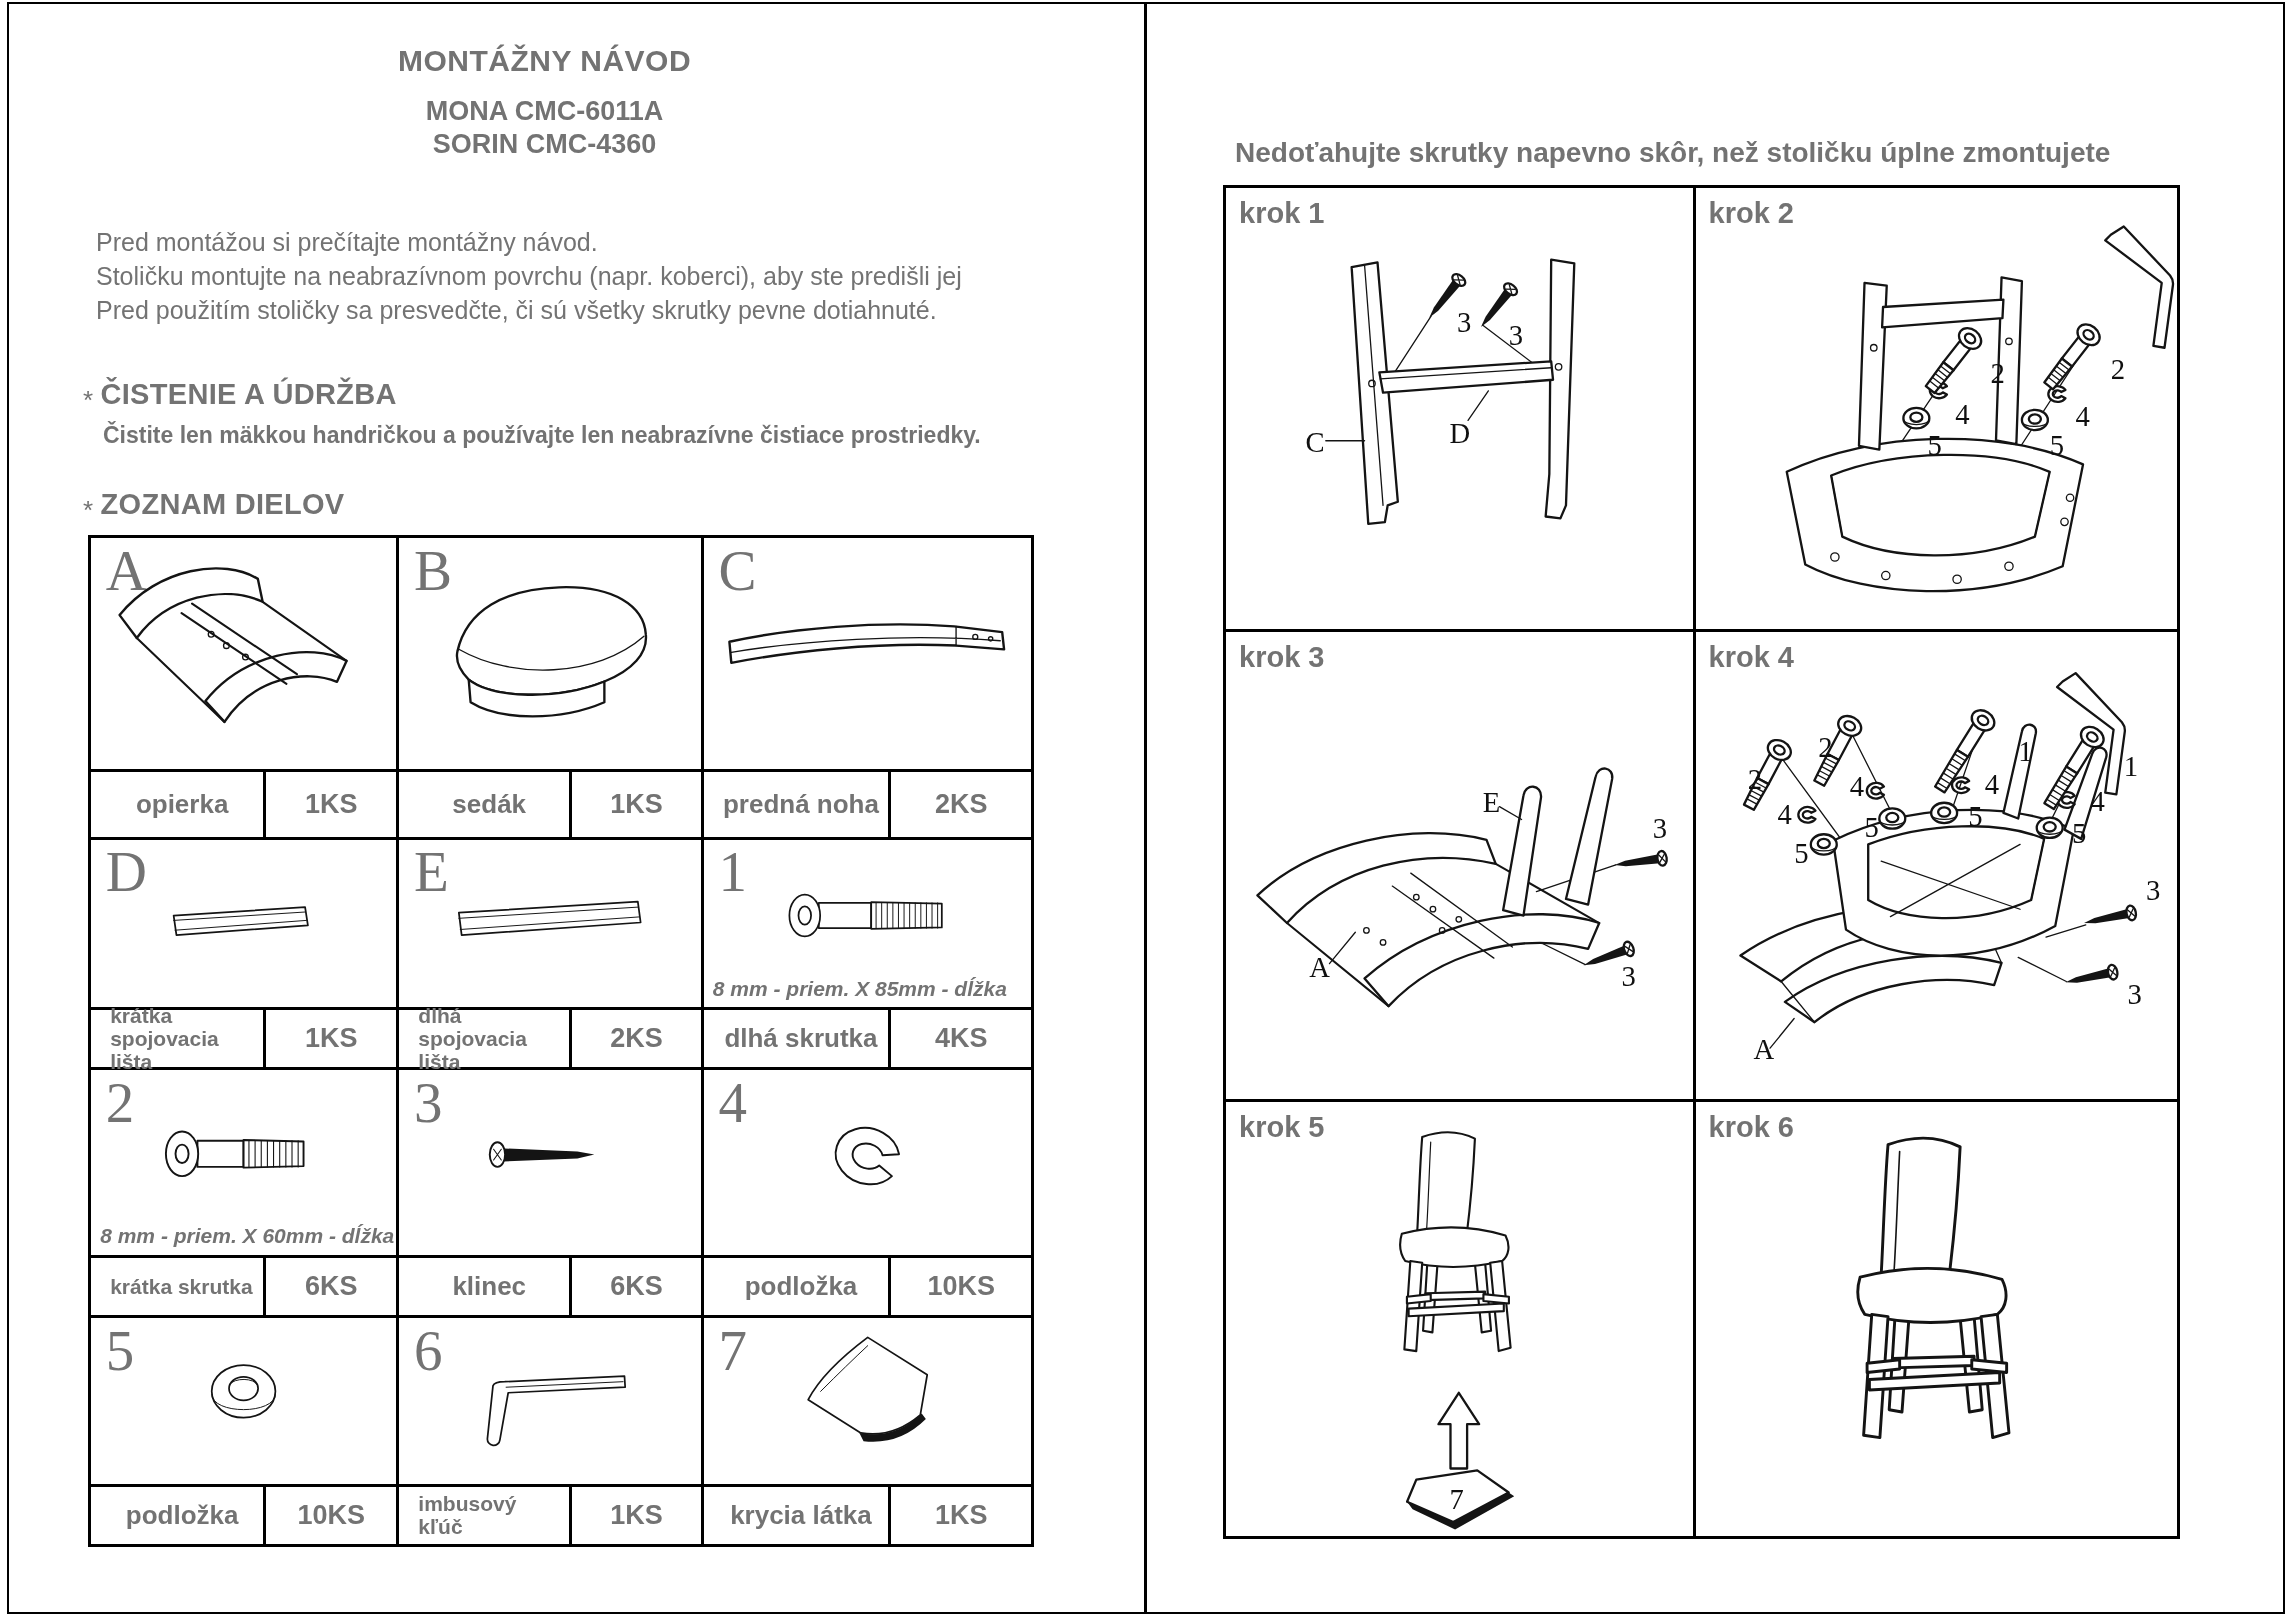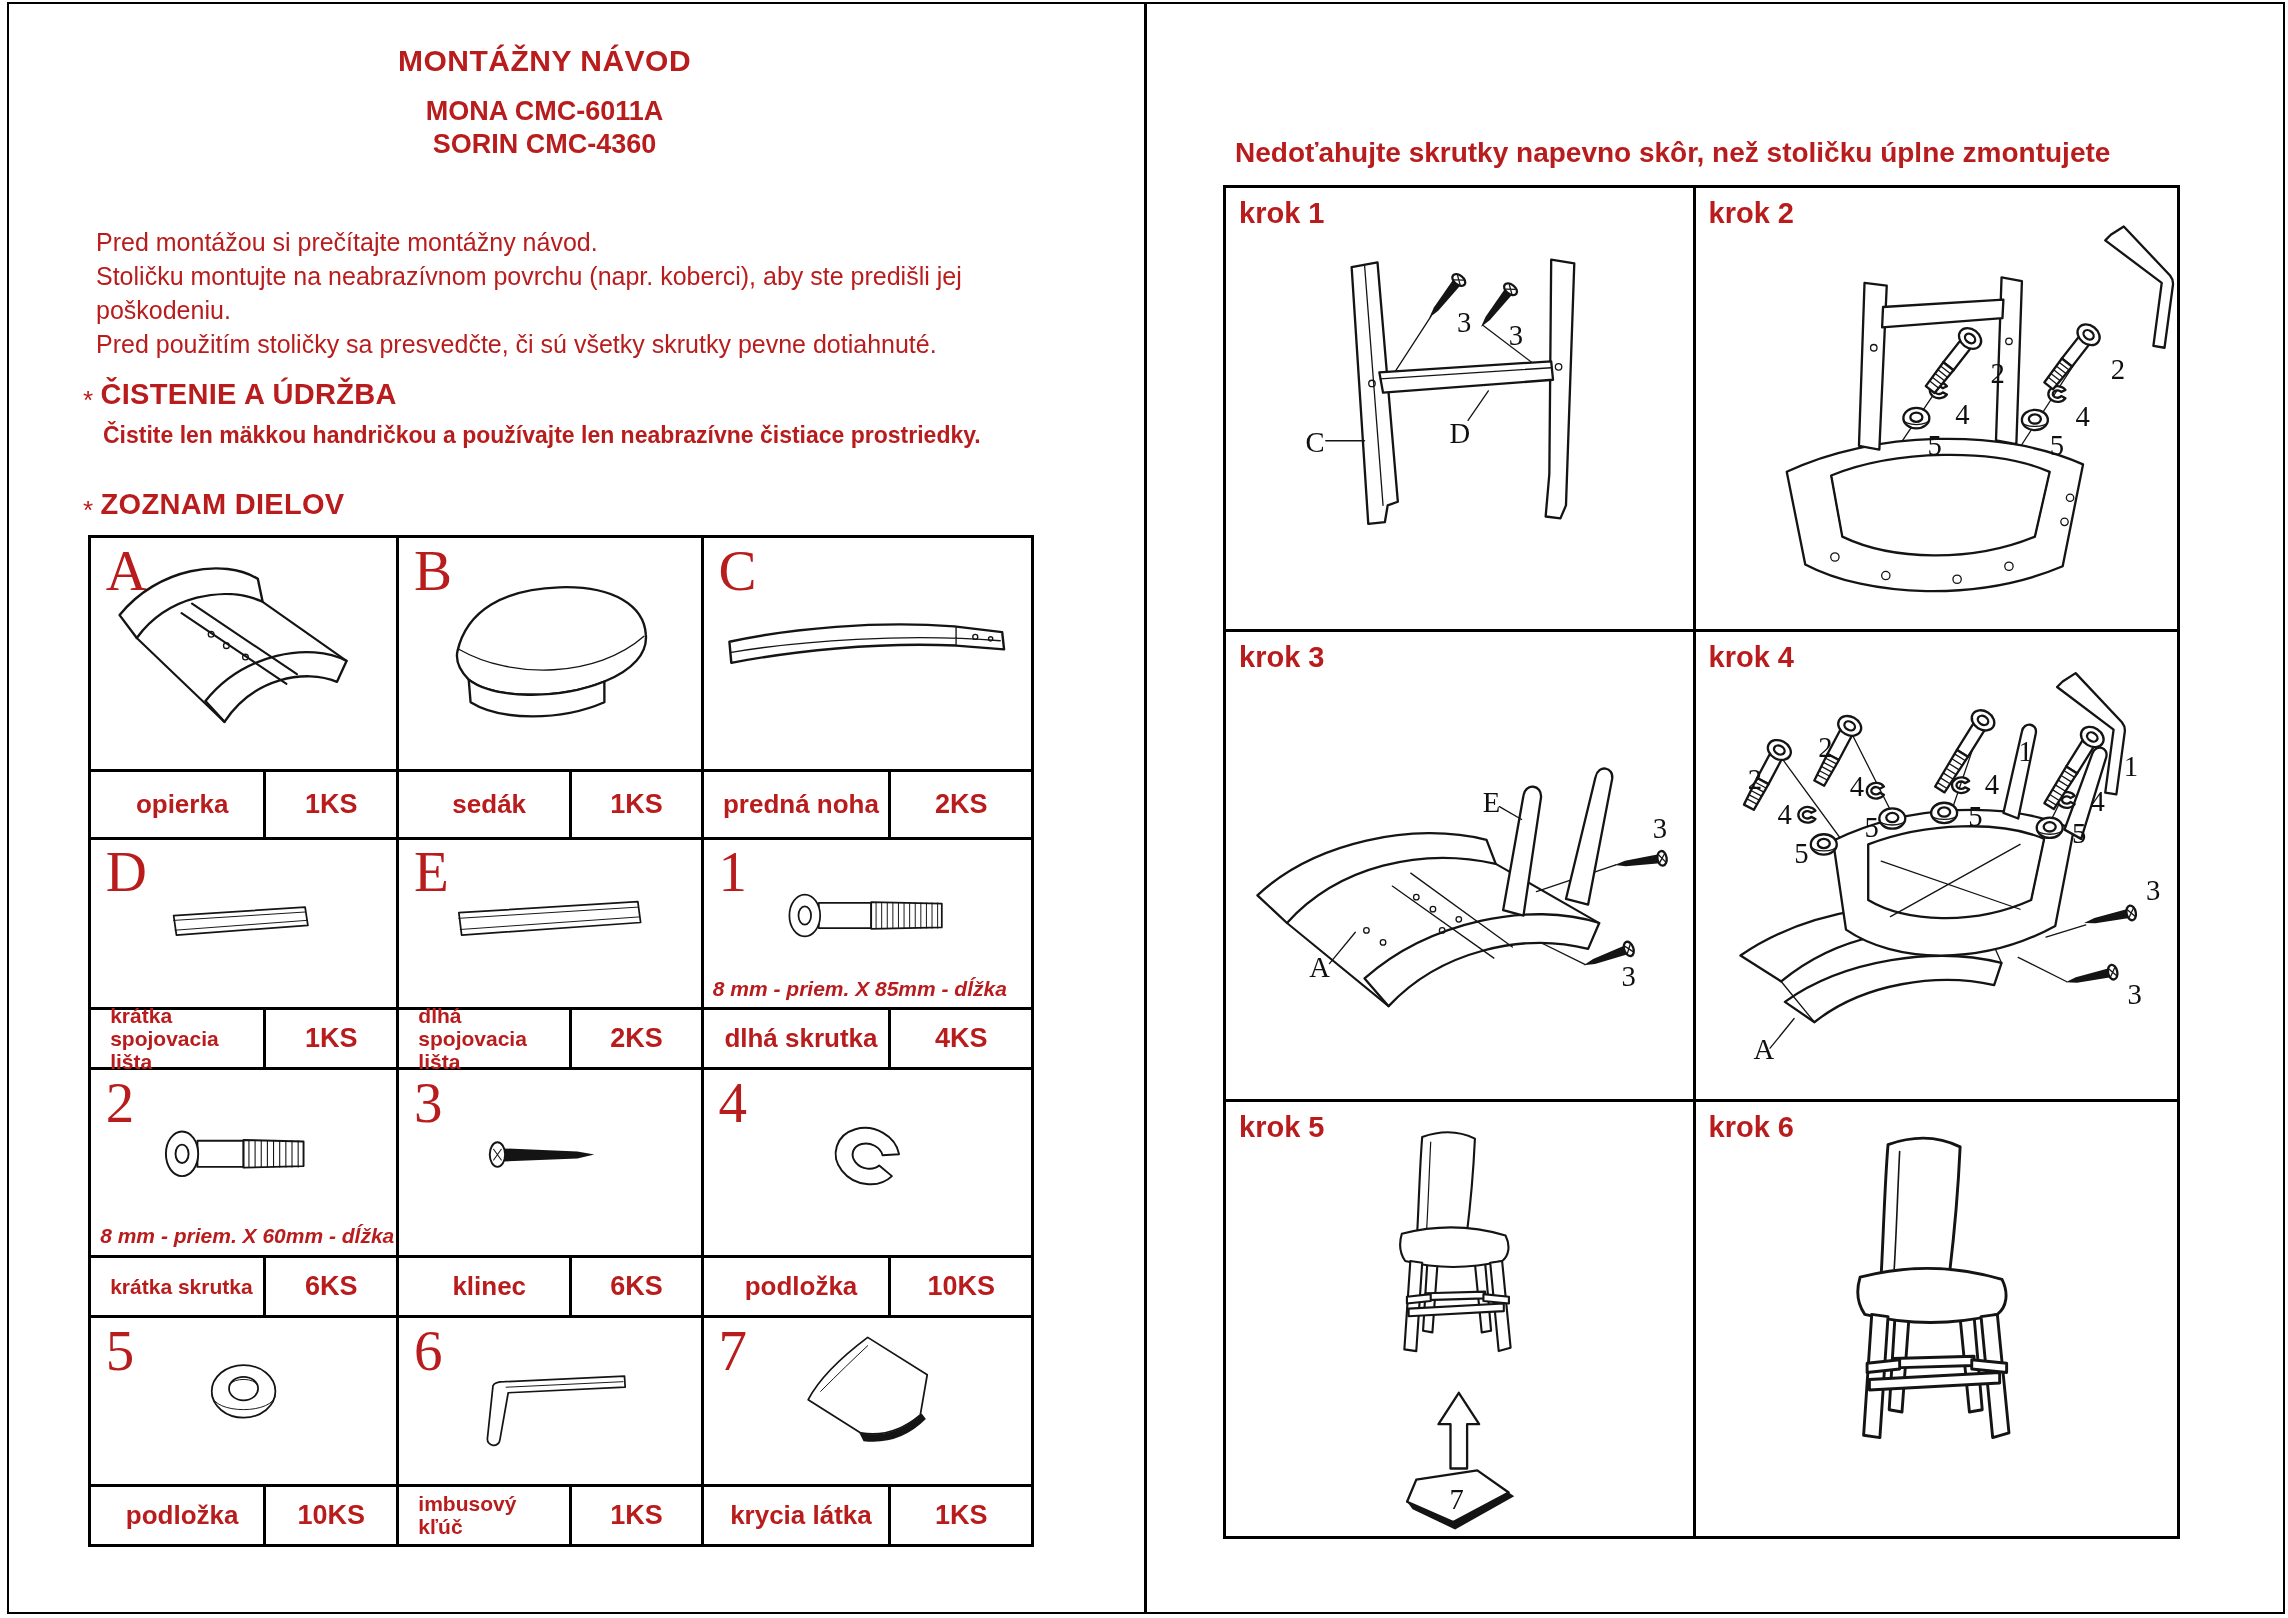--- a/index.html
+++ b/index.html
@@ -1,17 +1,17 @@
 <!DOCTYPE html>
 <html style="font-size:14.8px"><head>
 <meta charset="utf-8">
 <style>
   html,body{margin:0;padding:0;background:#e8e8e8;}
   .canvas{position:relative;width:2289px;height:1619px;background:#fff;overflow:hidden;
-          font-family:"Liberation Sans",sans-serif;color:#b91c1c;}
+          font-family:"Liberation Sans",sans-serif;color:#737373;}
   .scan-border{position:absolute;left:7.4px;top:1.8px;width:2274px;height:1608px;border:2.8px solid #000;}
   .page-divider{position:absolute;left:1144px;top:1.8px;width:2.8px;height:1611px;background:#000;}
 
   
   .lp-title{position:absolute;left:83px;top:44px;width:923px;text-align:center;
             font-size:30px;font-weight:bold;letter-spacing:0.5px;}
   .lp-model{position:absolute;left:83px;width:923px;text-align:center;font-size:27px;font-weight:bold;}
   .m1{top:96px}.m2{top:129px}
   .lp-intro{position:absolute;left:96px;top:225px;width:997px;font-size:25px;line-height:34px;}
   .sec{position:absolute;left:83px;display:flex;align-items:flex-start;}
@@ -109,21 +109,20 @@
   <div class="page-divider"></div>
 
   <div>
     <div class="lp-title">MONTÁŽNY NÁVOD</div>
     <div class="lp-model m1">MONA CMC-6011A</div>
     <div class="lp-model m2">SORIN CMC-4360</div>
 
     <div class="lp-intro">
       <div>Pred montážou si prečítajte montážny návod.</div>
       <div>Stoličku montujte na neabrazívnom povrchu (napr. koberci), aby ste predišli jej</div>
-      <div>poškodeniu.</div>
       <div>Pred použitím stoličky sa presvedčte, či sú všetky skrutky pevne dotiahnuté.</div>
     </div>
 
     <div class="sec s1">
       <span class="star">*</span>
       <span class="sec-h">ČISTENIE A ÚDRŽBA</span>
     </div>
     <div class="sec-body">Čistite len mäkkou handričkou a používajte len neabrazívne čistiace prostriedky.</div>
 
     <div class="sec s2">

